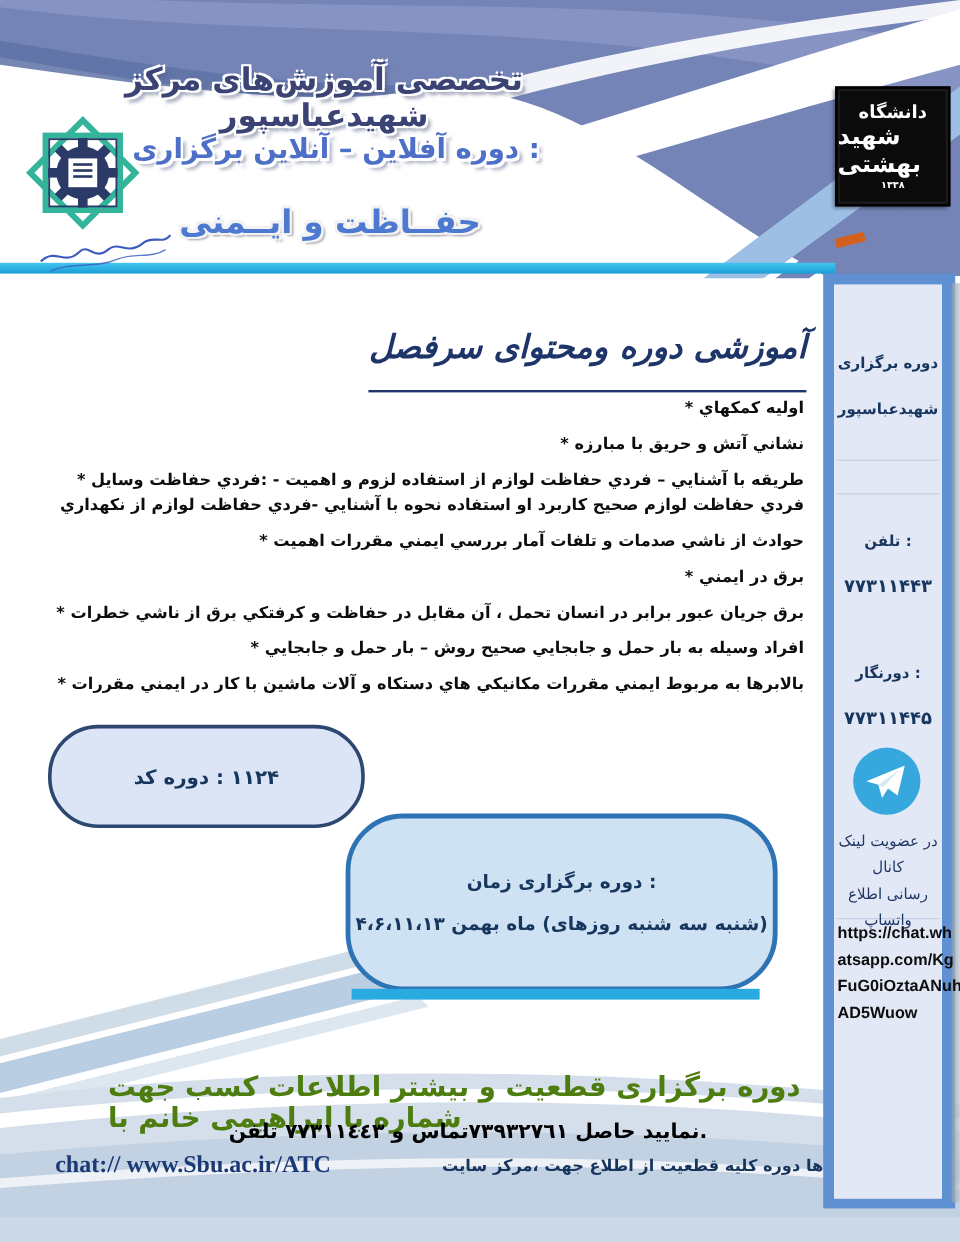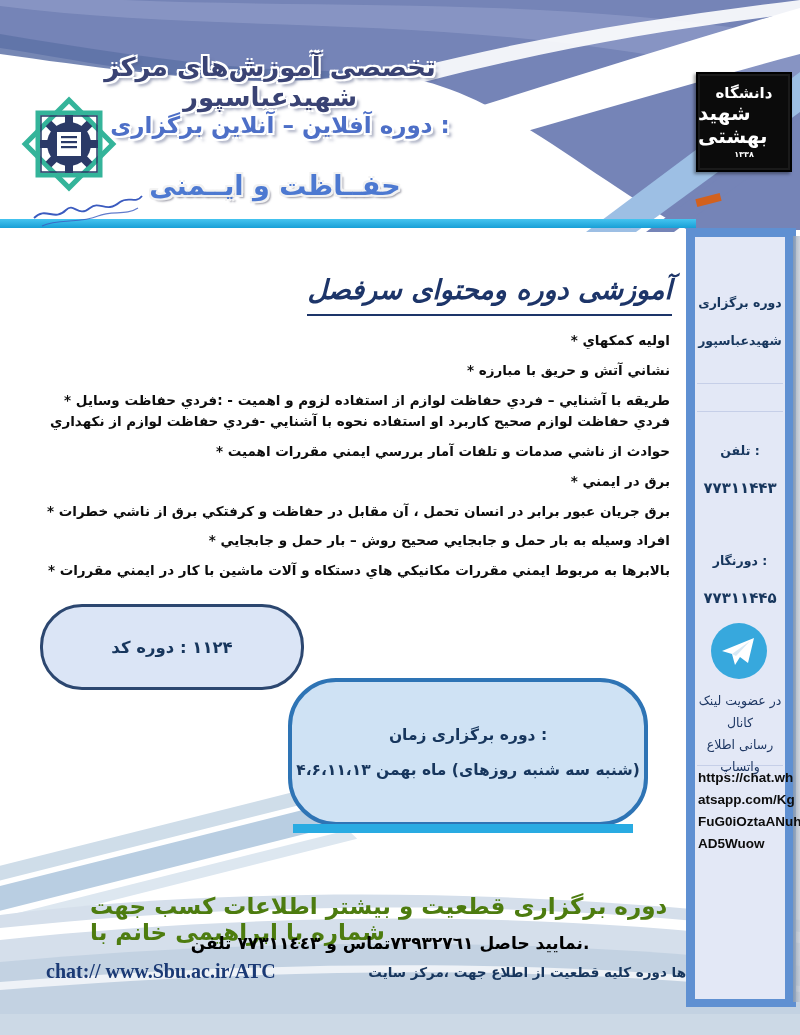--- a/index.html
+++ b/index.html
@@ -44,21 +44,21 @@
     color:#17365d;font-weight:bold;font-size:12.5px;}
   .sb-num{font-size:15px;letter-spacing:1px;}
   .sb-link-note{font-weight:normal;color:#1f3864;font-size:12.5px;}
   .sb-url{position:absolute;left:3px;width:86px;direction:ltr;text-align:left;
     color:#0d0d0d;font-size:13.5px;font-weight:bold;font-family:"Liberation Sans",sans-serif;line-height:22px;}
   .tg-wrap{position:absolute;left:15px;top:385px;}
 
   
   .heading{right:128px;top:274px;z-index:3;direction:ltr;text-align:right;}
   .heading span.inner{display:inline-block;font-size:27px;font-weight:bold;font-style:italic;
-    color:#1d3569;border-bottom:2.5px solid #1d3569;padding-bottom:9px;}
+    color:#1d3569;border-bottom:2.5px solid #1d3569;padding-bottom:20px;}
   .bullets{left:28px;right:130px;top:330px;z-index:3;direction:ltr;text-align:right;
     font-size:13.5px;font-weight:bold;color:#0d0d0d;line-height:1.55;}
   .bullets .bullet{margin-bottom:9px;}
 
   .code-pill{left:40px;top:604px;width:258px;height:80px;z-index:3;
     background:#dbe5f6;border:3.5px solid #2c4770;border-radius:42px;
     display:flex;align-items:center;justify-content:center;direction:ltr;
     font-size:16.5px;font-weight:bold;color:#17365d;}
   .date-box{left:288px;top:678px;width:352px;height:140px;z-index:3;
     background:#cfe2f4;border:4px solid #2e74b5;border-radius:48px;

